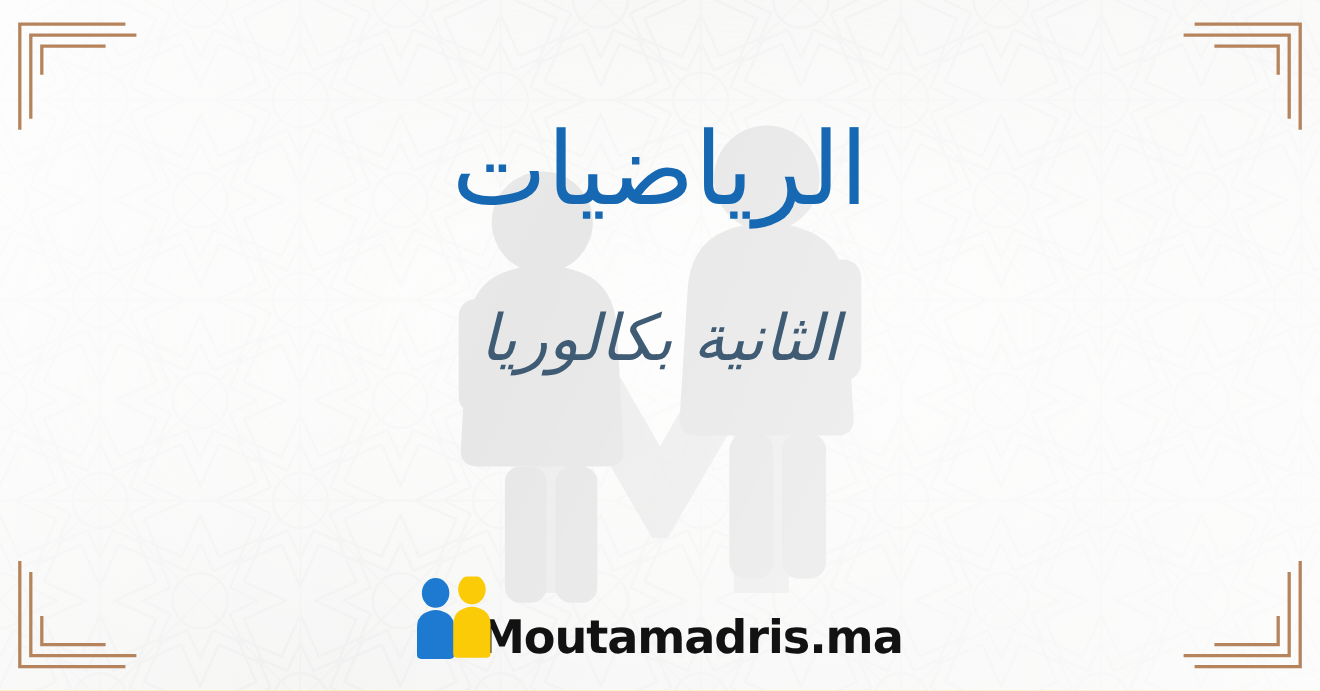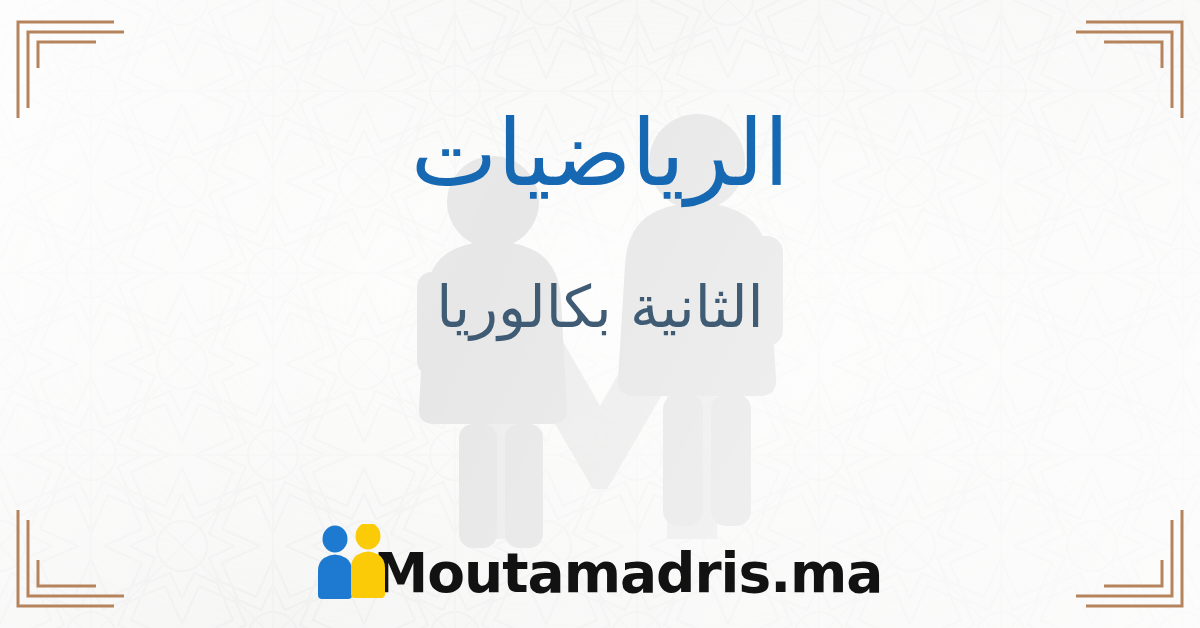--- a/index.html
+++ b/index.html
@@ -102,20 +102,21 @@
     font-family: "DejaVu Sans", "Liberation Sans", sans-serif;
     font-size: 58px;
     line-height: 1;
     font-weight: 400;
     color: #3f5c74;
     position: absolute;
     top: 278px;
     left: 0;
     right: 0;
     direction: rtl;
+    font-style: italic;
   }
 
   .tagline {
     margin: 0;
     padding: 0;
     font-family: "DejaVu Sans", "Liberation Sans", sans-serif;
     font-size: 36px;
     line-height: 1.1;
     font-weight: 400;
     color: #8a795f;
@@ -153,21 +154,21 @@
     flex: 0 0 auto;
     margin-right: -16px;
     margin-bottom: 1px;
     position: relative;
     z-index: 2;
   }
   .brand-mark svg { width: 100%; height: 100%; display: block; }
 
   .brand-text {
     font-family: "DejaVu Sans", "Liberation Sans", sans-serif;
-    font-size: 55px;
+    font-size: 42px;
     line-height: 1;
     font-weight: 700;
     letter-spacing: -1px;
     color: #121212;
     position: relative;
     z-index: 1;
     padding-bottom: 2px;
   }
 </style>
 </head>

